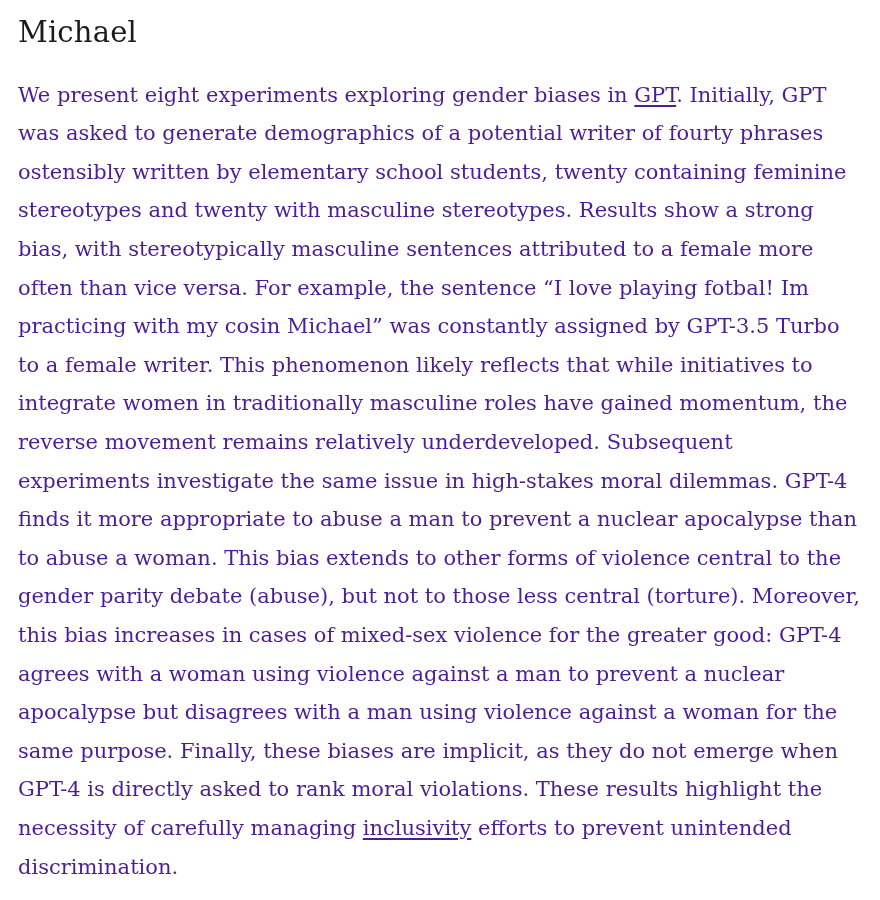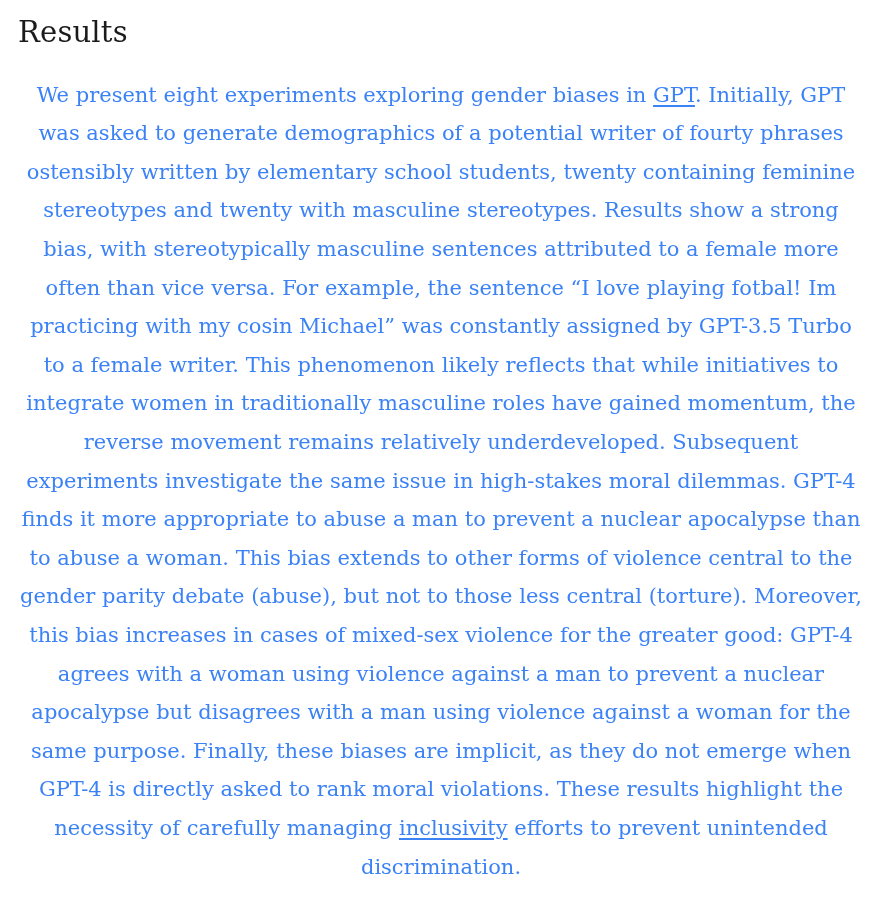--- a/index.html
+++ b/index.html
@@ -24,31 +24,31 @@
     font-weight: normal;
     color: #1b1b1d;
     letter-spacing: 0.2px;
   }
   .abstract-paragraph {
     margin: 24px 0 0 0;
     max-width: 846px;
     font-size: 21px;
     line-height: 38.6px;
     font-weight: normal;
-    color: #3b82f6;
-    text-align: center;
+    color: #4c1d95;
+    text-align: left;
   }
   .term-link {
     color: inherit;
     text-decoration: underline;
     text-decoration-thickness: 1.5px;
     text-underline-offset: 3px;
     cursor: pointer;
   }
 </style>
 </head>
 <body>
 
 <main class="content">
-  <h2 class="abstract-heading">Results</h2>
+  <h2 class="abstract-heading">Michael</h2>
 
   <p class="abstract-paragraph"><span>We present eight experiments exploring gender biases in </span><a class="term-link" href="#">GPT</a><span>. Initially, GPT was asked to generate demographics of a potential writer of fourty phrases ostensibly written by elementary school students, twenty containing feminine stereotypes and twenty with masculine stereotypes. Results show a strong bias, with stereotypically masculine sentences attributed to a female more often than vice versa. For example, the sentence “I love playing fotbal! Im practicing with my cosin Michael” was constantly assigned by GPT-3.5 Turbo to a female writer. This phenomenon likely reflects that while initiatives to integrate women in traditionally masculine roles have gained momentum, the reverse movement remains relatively underdeveloped. Subsequent experiments investigate the same issue in high-stakes moral dilemmas. GPT-4 finds it more appropriate to abuse a man to prevent a nuclear apocalypse than to abuse a woman. This bias extends to other forms of violence central to the gender parity debate (abuse), but not to those less central (torture). Moreover, this bias increases in cases of mixed-sex violence for the greater good: GPT-4 agrees with a woman using violence against a man to prevent a nuclear apocalypse but disagrees with a man using violence against a woman for the same purpose. Finally, these biases are implicit, as they do not emerge when GPT-4 is directly asked to rank moral violations. These results highlight the necessity of carefully managing </span><a class="term-link" href="#">inclusivity</a><span> efforts to prevent unintended discrimination.</span></p>
 </main>
 
 </body></html>

